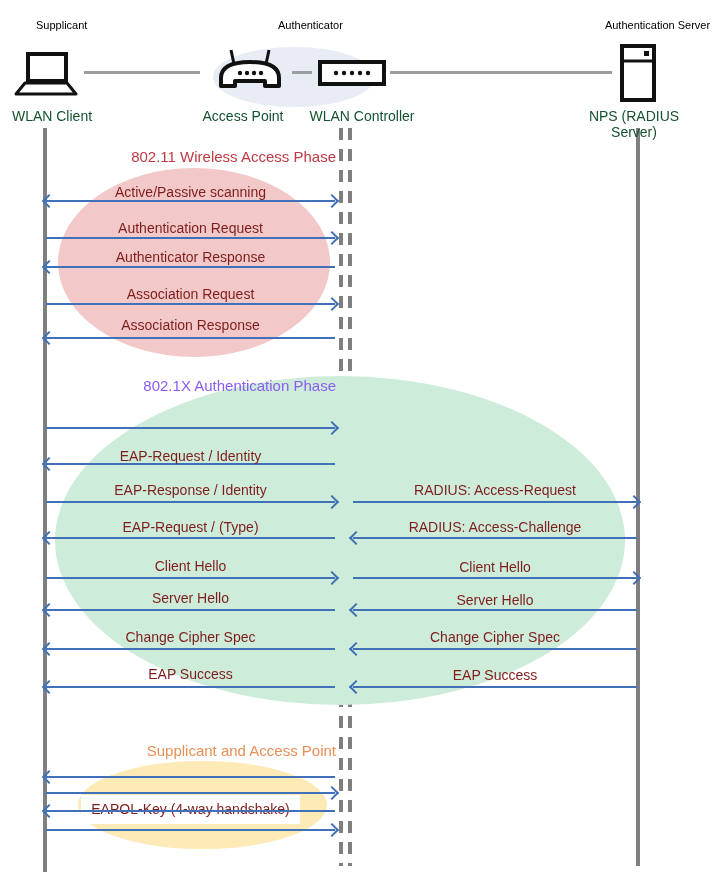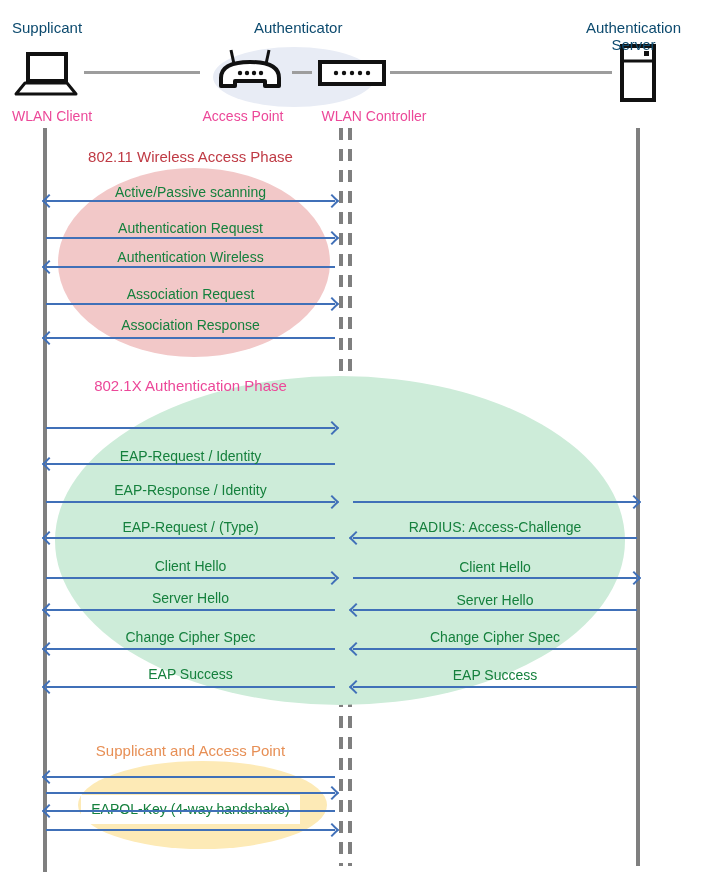--- a/index.html
+++ b/index.html
@@ -1,41 +1,41 @@
 <!DOCTYPE html>
 <html><head>
 <meta charset="utf-8">
 <style>
   html,body { margin:0; padding:0; background:#ffffff; }
   .canvas {
     position:relative; width:713px; height:875px; background:#fff;
     font-family:"Liberation Sans", sans-serif; overflow:hidden;
   }
   
-  .role-label { position:absolute; top:19px; font-size:15px; color:#0c4a6e; z-index:4; }
-  .dev-label  { position:absolute; top:108px; font-size:14px; color:#ec4899; text-align:center; z-index:4; }
+  .role-label { position:absolute; top:19px; font-size:11px; color:#000000; z-index:4;margin-left:24px; }
+  .dev-label  { position:absolute; top:108px; font-size:14px; color:#14532d; text-align:center; z-index:4; }
   .hdr-ellipse { position:absolute; left:213px; top:47px; width:162px; height:60px;
                  background:#e8ecf5; border-radius:50%; z-index:0; }
   .connector { position:absolute; top:71px; height:3px; background:#9d9d9d; z-index:1; }
   .dev-icon { position:absolute; z-index:2; }
   
   .lifeline { position:absolute; width:4px; background:#7f7f7f; z-index:1; }
   .lifeline.dashed { background:repeating-linear-gradient(180deg,#7f7f7f 0 12px,transparent 12px 21px); }
   
   .ellipse { position:absolute; border-radius:50%; z-index:1; }
   .ph1 { left:58px;  top:168px; width:272px; height:189px; background:#f2c8c8; }
   .ph2 { left:55px;  top:376px; width:570px; height:329px; background:#cdecd9; }
   .ph3 { left:78px;  top:761px; width:249px; height:88px;  background:#fdeab6; }
   
-  .phase-title { position:absolute; font-size:15px; line-height:19px; text-align:center; z-index:4; }
+  .phase-title { position:absolute; font-size:15px; line-height:19px; text-align:right; z-index:4; }
   .pt1 { color:#bf3a44; }
-  .pt2 { color:#ec4899; }
+  .pt2 { color:#8b5cf6; }
   .pt3 { color:#e78f55; }
   
-  .lbl { position:absolute; font-size:14px; line-height:17px; color:#15803d; text-align:center; z-index:4; }
+  .lbl { position:absolute; font-size:14px; line-height:17px; color:#7f1d1d; text-align:center; z-index:4; }
   .lspan { left:45px;  width:291px; }
   .rspan { left:352px; width:286px; }
   .lbl.boxed { z-index:2; }
   .wbg { background:#ffffff; padding:6px 10px; display:inline-block; }
   
   .arrow { position:absolute; height:2px; background:#4070b8; z-index:3; }
   .arrow.l { left:46px;  width:289px; }
   .arrow.r { left:353px; width:284px; }
   .arrow.right::after, .arrow.both::after {
     content:""; position:absolute; box-sizing:border-box;
@@ -90,38 +90,39 @@
   </svg>
 
   <svg class="dev-icon" style="left:620px;top:44px" width="36" height="58" viewBox="0 0 36 58">
     <rect x="2" y="2" width="32" height="54" fill="#fff" stroke="#111" stroke-width="4"></rect>
     <line x1="3" y1="17" x2="33" y2="17" stroke="#111" stroke-width="3"></line>
     <rect x="24" y="7" width="5" height="5" fill="#111"></rect>
   </svg>
 
   <div class="dev-label" style="left:0;width:104px">WLAN Client</div>
   <div class="dev-label" style="left:193px;width:100px">Access Point</div>
-  <div class="dev-label" style="left:314px;width:120px">WLAN Controller</div>
+  <div class="dev-label" style="left:302px;width:120px">WLAN Controller</div>
+  <div class="dev-label" style="left:564px;width:140px">NPS (RADIUS Server)</div>
 
   <div class="lifeline" style="left:43px;top:128px;height:744px"></div>
   <div class="lifeline dashed" style="left:339px;top:128px;height:738px"></div>
   <div class="lifeline dashed" style="left:348px;top:128px;height:738px"></div>
   <div class="lifeline" style="left:636px;top:128px;height:738px"></div>
 
   <div class="ellipse ph1"></div>
   <div class="ellipse ph2"></div>
   <div class="ellipse ph3"></div>
 
   <div class="phase-title pt1 lspan" style="top:147px">802.11 Wireless Access Phase</div>
 
   <div class="lbl lspan" style="top:184px">Active/Passive scanning</div>
   <div class="arrow l both" style="top:200px"></div>
   <div class="lbl lspan" style="top:220px">Authentication Request</div>
   <div class="arrow l right" style="top:237px"></div>
-  <div class="lbl lspan" style="top:249px">Authentication Wireless</div>
+  <div class="lbl lspan" style="top:249px">Authenticator Response</div>
   <div class="arrow l left" style="top:266px"></div>
   <div class="lbl lspan" style="top:286px">Association Request</div>
   <div class="arrow l right" style="top:303px"></div>
   <div class="lbl lspan" style="top:317px">Association Response</div>
   <div class="arrow l left" style="top:337px"></div>
 
   <div class="phase-title pt2 lspan" style="top:376px">802.1X Authentication Phase</div>
 
   <div class="arrow l right" style="top:427px"></div>
   <div class="lbl lspan" style="top:448px">EAP-Request / Identity</div>
@@ -132,20 +133,21 @@
   <div class="arrow l left" style="top:537px"></div>
   <div class="lbl lspan" style="top:558px">Client Hello</div>
   <div class="arrow l right" style="top:577px"></div>
   <div class="lbl lspan" style="top:590px">Server Hello</div>
   <div class="arrow l left" style="top:609px"></div>
   <div class="lbl lspan" style="top:629px">Change Cipher Spec</div>
   <div class="arrow l left" style="top:648px"></div>
   <div class="lbl lspan" style="top:666px">EAP Success</div>
   <div class="arrow l left" style="top:686px"></div>
 
+  <div class="lbl rspan" style="top:482px">RADIUS: Access-Request</div>
   <div class="arrow r right" style="top:501px"></div>
   <div class="lbl rspan" style="top:519px">RADIUS: Access-Challenge</div>
   <div class="arrow r left" style="top:537px"></div>
   <div class="lbl rspan" style="top:559px">Client Hello</div>
   <div class="arrow r right" style="top:577px"></div>
   <div class="lbl rspan" style="top:592px">Server Hello</div>
   <div class="arrow r left" style="top:609px"></div>
   <div class="lbl rspan" style="top:629px">Change Cipher Spec</div>
   <div class="arrow r left" style="top:648px"></div>
   <div class="lbl rspan" style="top:667px">EAP Success</div>

